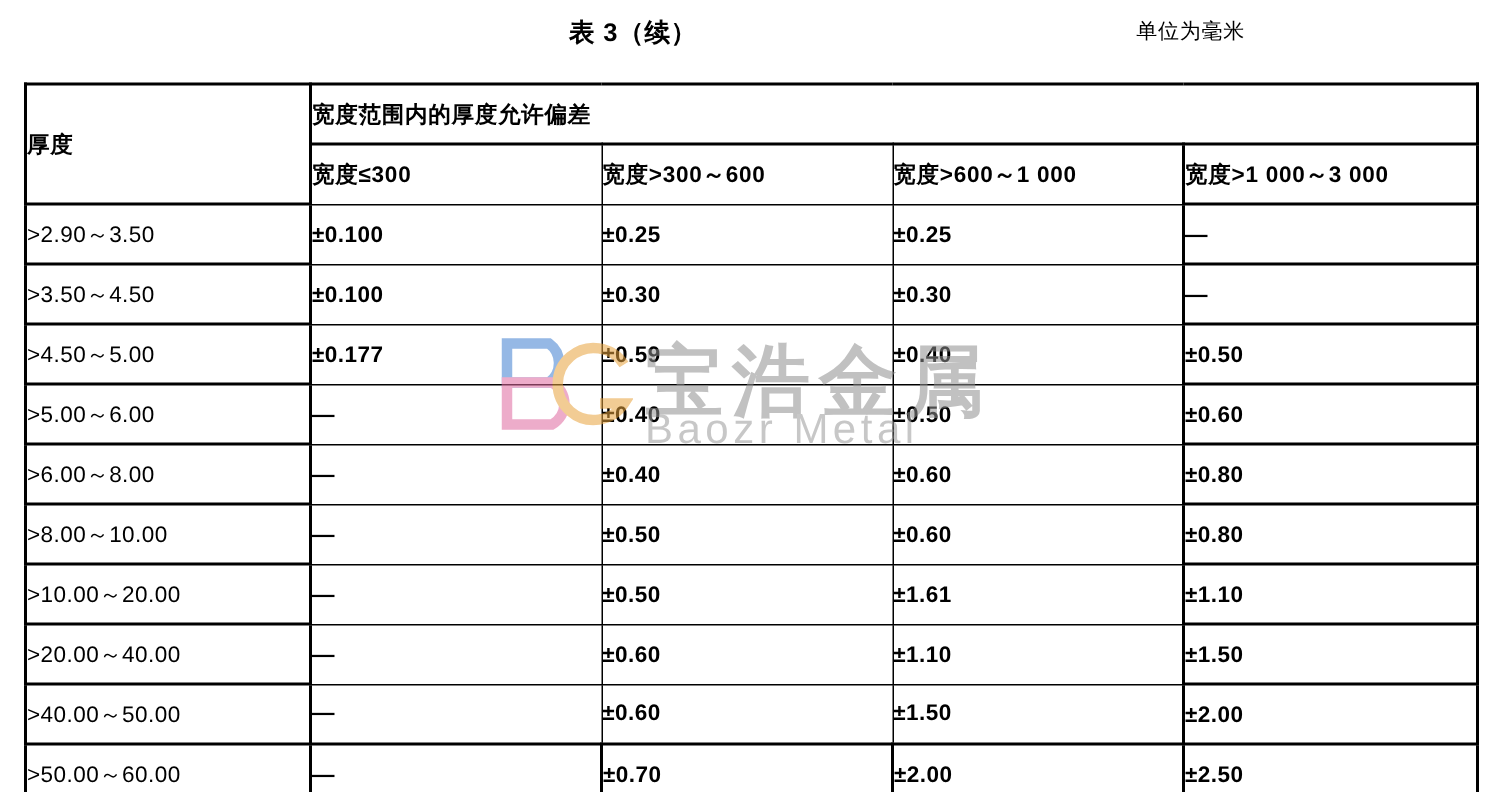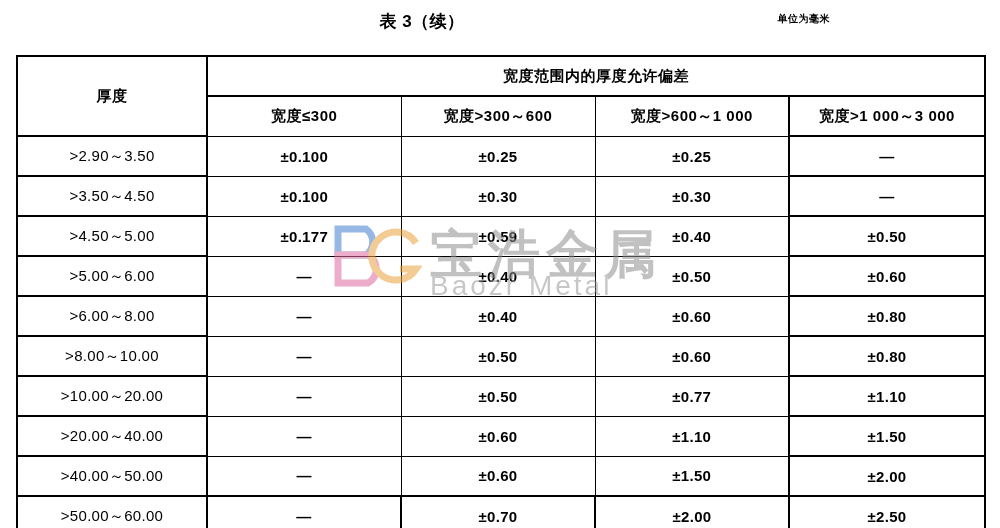--- a/index.html
+++ b/index.html
@@ -38,43 +38,43 @@
     text-align: center;
     font-size: 17px;
     font-weight: bold;
     letter-spacing: 0.5px;
   }
 
   .unit-note {
     position: absolute;
     right: 14px;
     top: 12px;
-    font-size: 10px;
-    font-weight: bold;
+    font-size: 14px;
+    font-weight: normal;
     letter-spacing: 0.5px;
   }
 
   .table-wrap {
     position: absolute;
     left: 16px;
     top: 55px;
     width: 968px;
   }
 
   table.spec {
     border-collapse: collapse;
     width: 968px;
     table-layout: fixed;
     background: transparent;
   }
 
   table.spec th,
   table.spec td {
     border: 1px solid #000000;
-    text-align: center;
+    text-align: left;
     vertical-align: middle;
     font-size: 15px;
     padding: 0;
     height: 38px;
     background: transparent;
   }
 
   table.spec th {
     font-weight: bold;
     letter-spacing: 0.5px;
@@ -221,21 +221,21 @@
           <td class="thick-cell outer">&gt;8.00～10.00</td>
           <td class="data">—</td>
           <td class="data">±0.50</td>
           <td class="data">±0.60</td>
           <td class="data outer">±0.80</td>
         </tr>
         <tr>
           <td class="thick-cell outer">&gt;10.00～20.00</td>
           <td class="data">—</td>
           <td class="data">±0.50</td>
-          <td class="data">±0.77</td>
+          <td class="data">±1.61</td>
           <td class="data outer">±1.10</td>
         </tr>
         <tr>
           <td class="thick-cell outer">&gt;20.00～40.00</td>
           <td class="data">—</td>
           <td class="data">±0.60</td>
           <td class="data">±1.10</td>
           <td class="data outer">±1.50</td>
         </tr>
         <tr>

